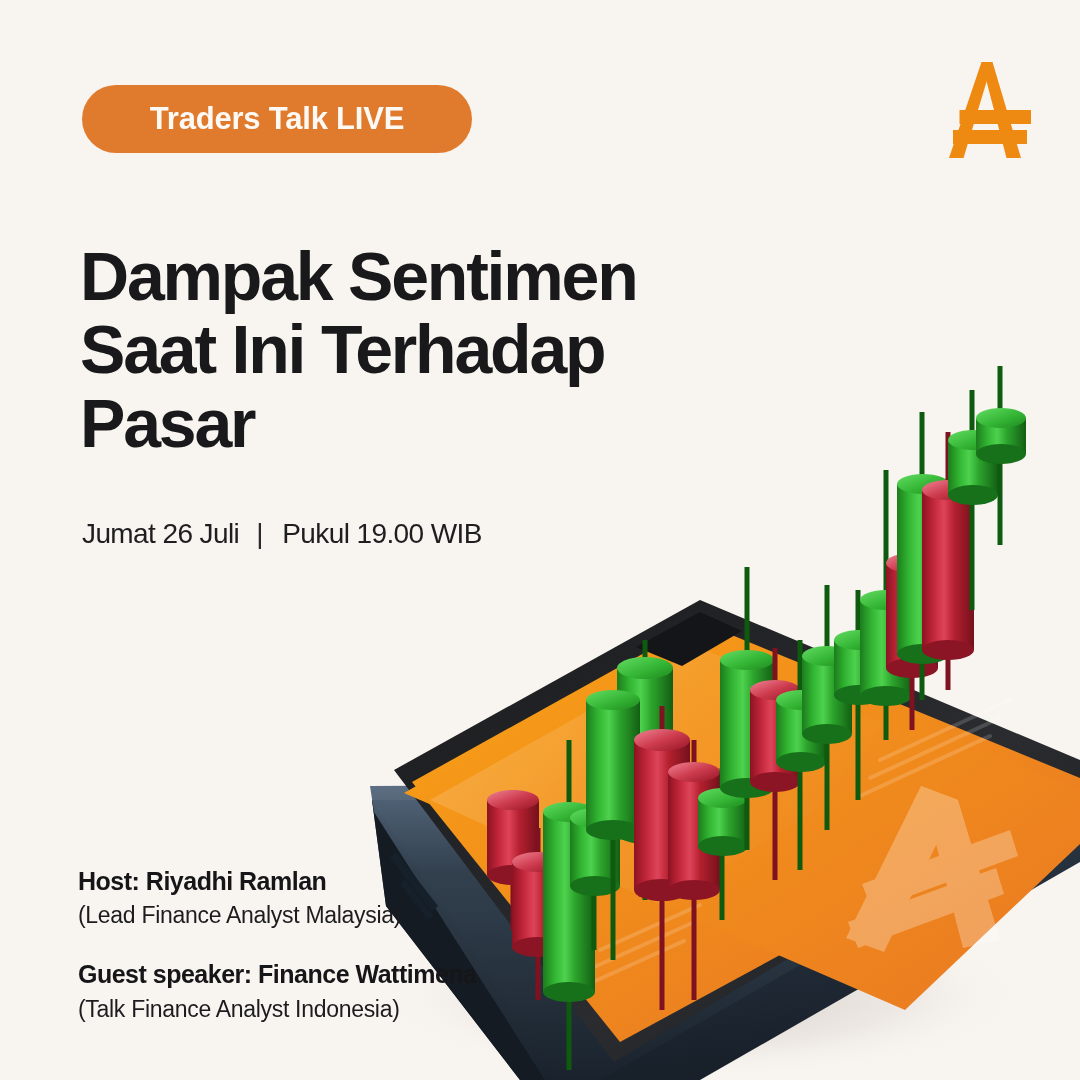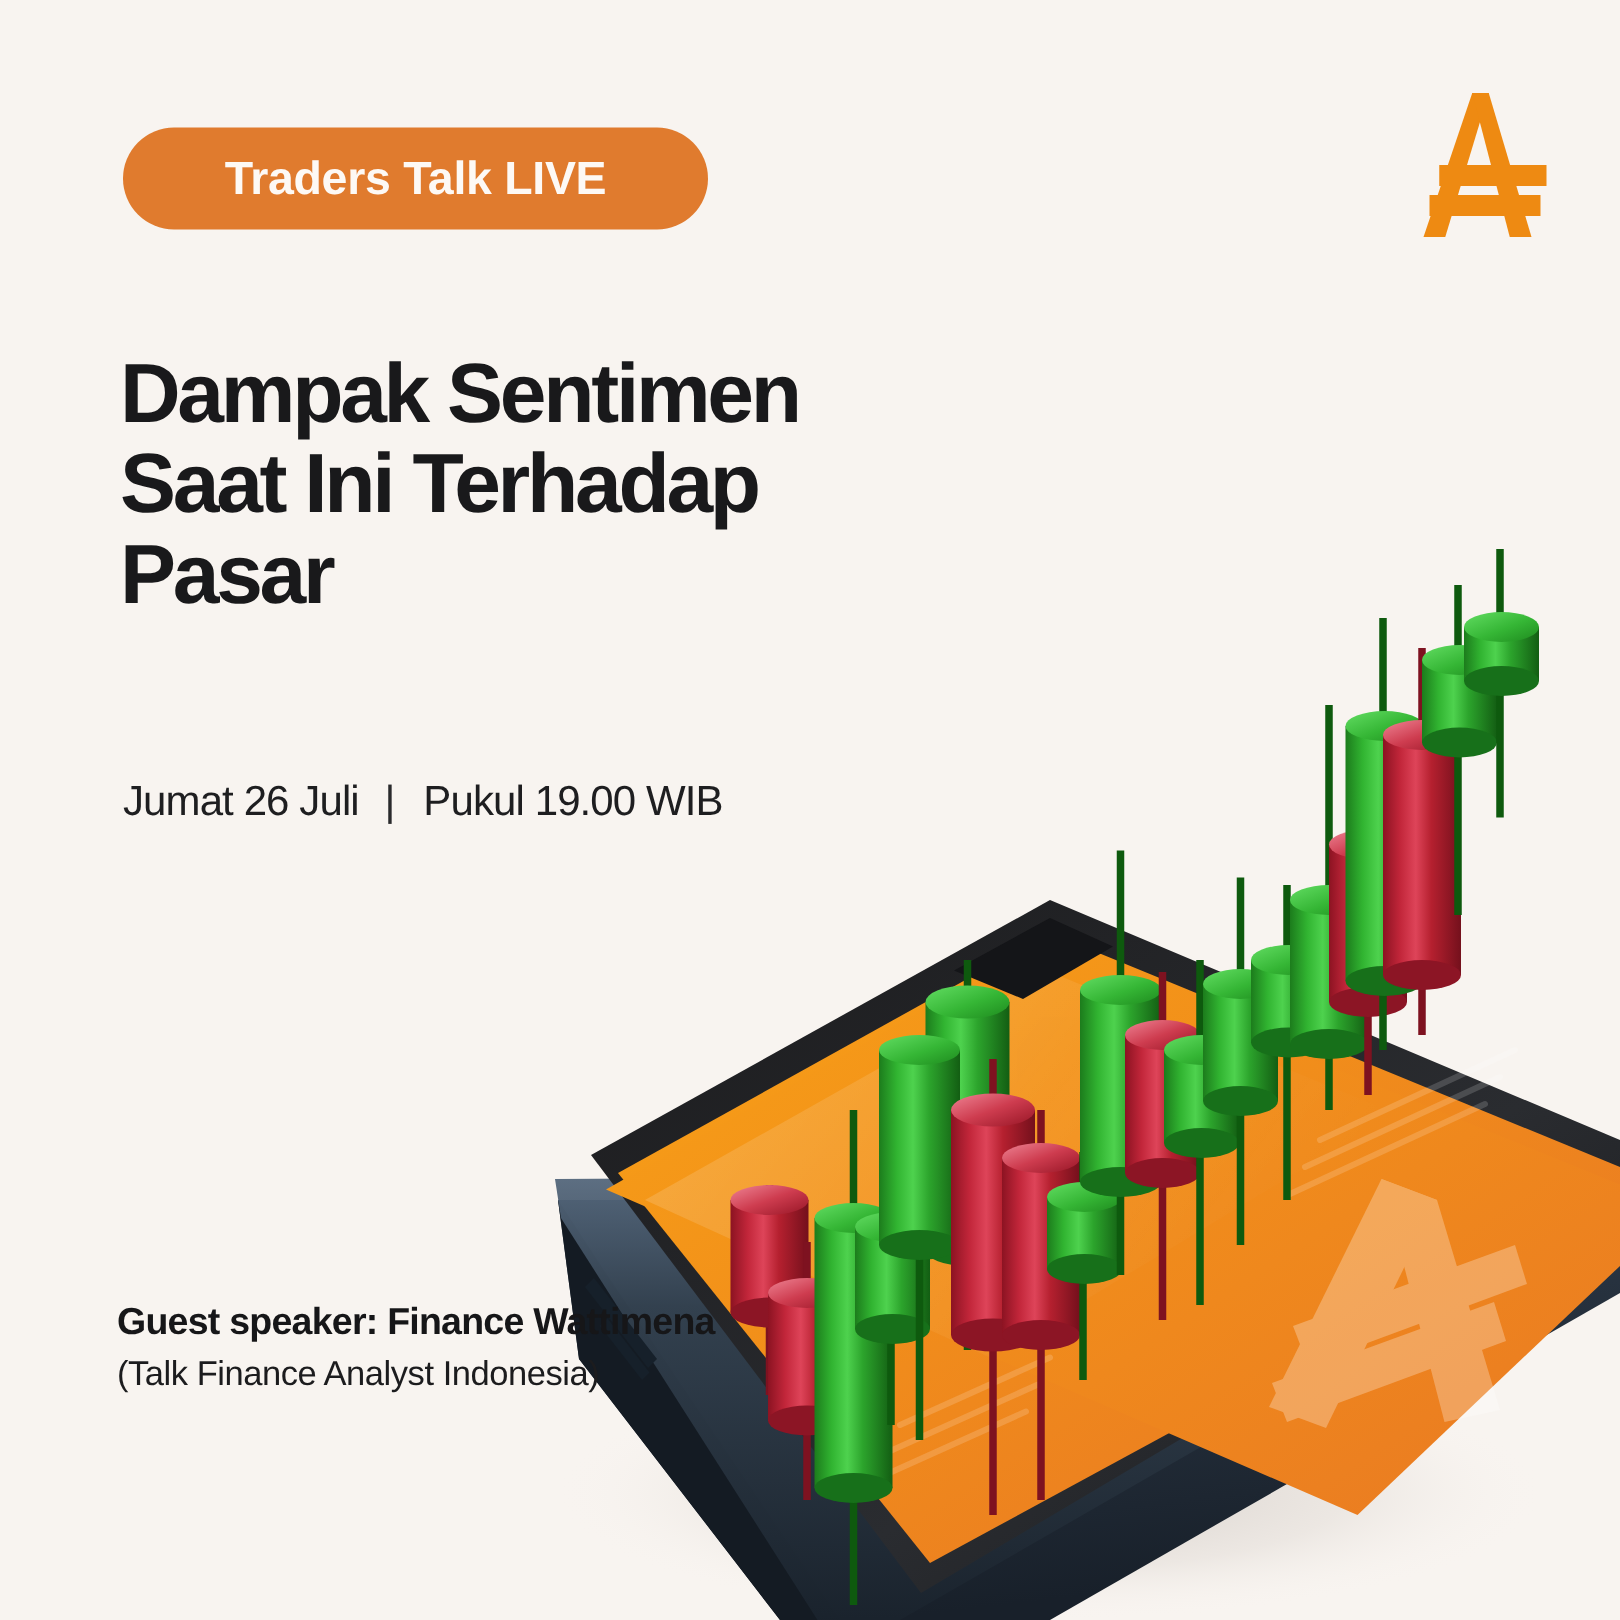--- a/index.html
+++ b/index.html
@@ -48,21 +48,21 @@
     right:45px;top:58px;
     width:96px;height:104px;
   }
 
   
   #headline{
     position:absolute;
     left:80px;top:194px;
     width:720px;
     color:#19191B;
-    font-size:56px;
+    font-size:68px;
     font-weight:bold;
     line-height:1.085;
     letter-spacing:-2.2px;
   }
   #headline .hl-line{display:block;white-space:nowrap;}
 
   
   #schedule{
     position:absolute;
     left:82px;top:518px;
@@ -385,18 +385,22 @@
   </h1>
 
   <div id="schedule">
     <span>Jumat 26 Juli</span>
     <span class="sep">|</span>
     <span>Pukul 19.00 WIB</span>
   </div>
 
   <div id="speakers">
     <div class="speaker-block">
+      <div class="speaker-name">Host: Riyadhi Ramlan</div>
+      <div class="speaker-role">(Lead Finance Analyst Malaysia)</div>
+    </div>
+    <div class="speaker-block">
       <div class="speaker-name">Guest speaker: Finance Wattimena</div>
       <div class="speaker-role">(Talk Finance Analyst Indonesia)</div>
     </div>
   </div>
 
 </div>
 
 </body></html>

